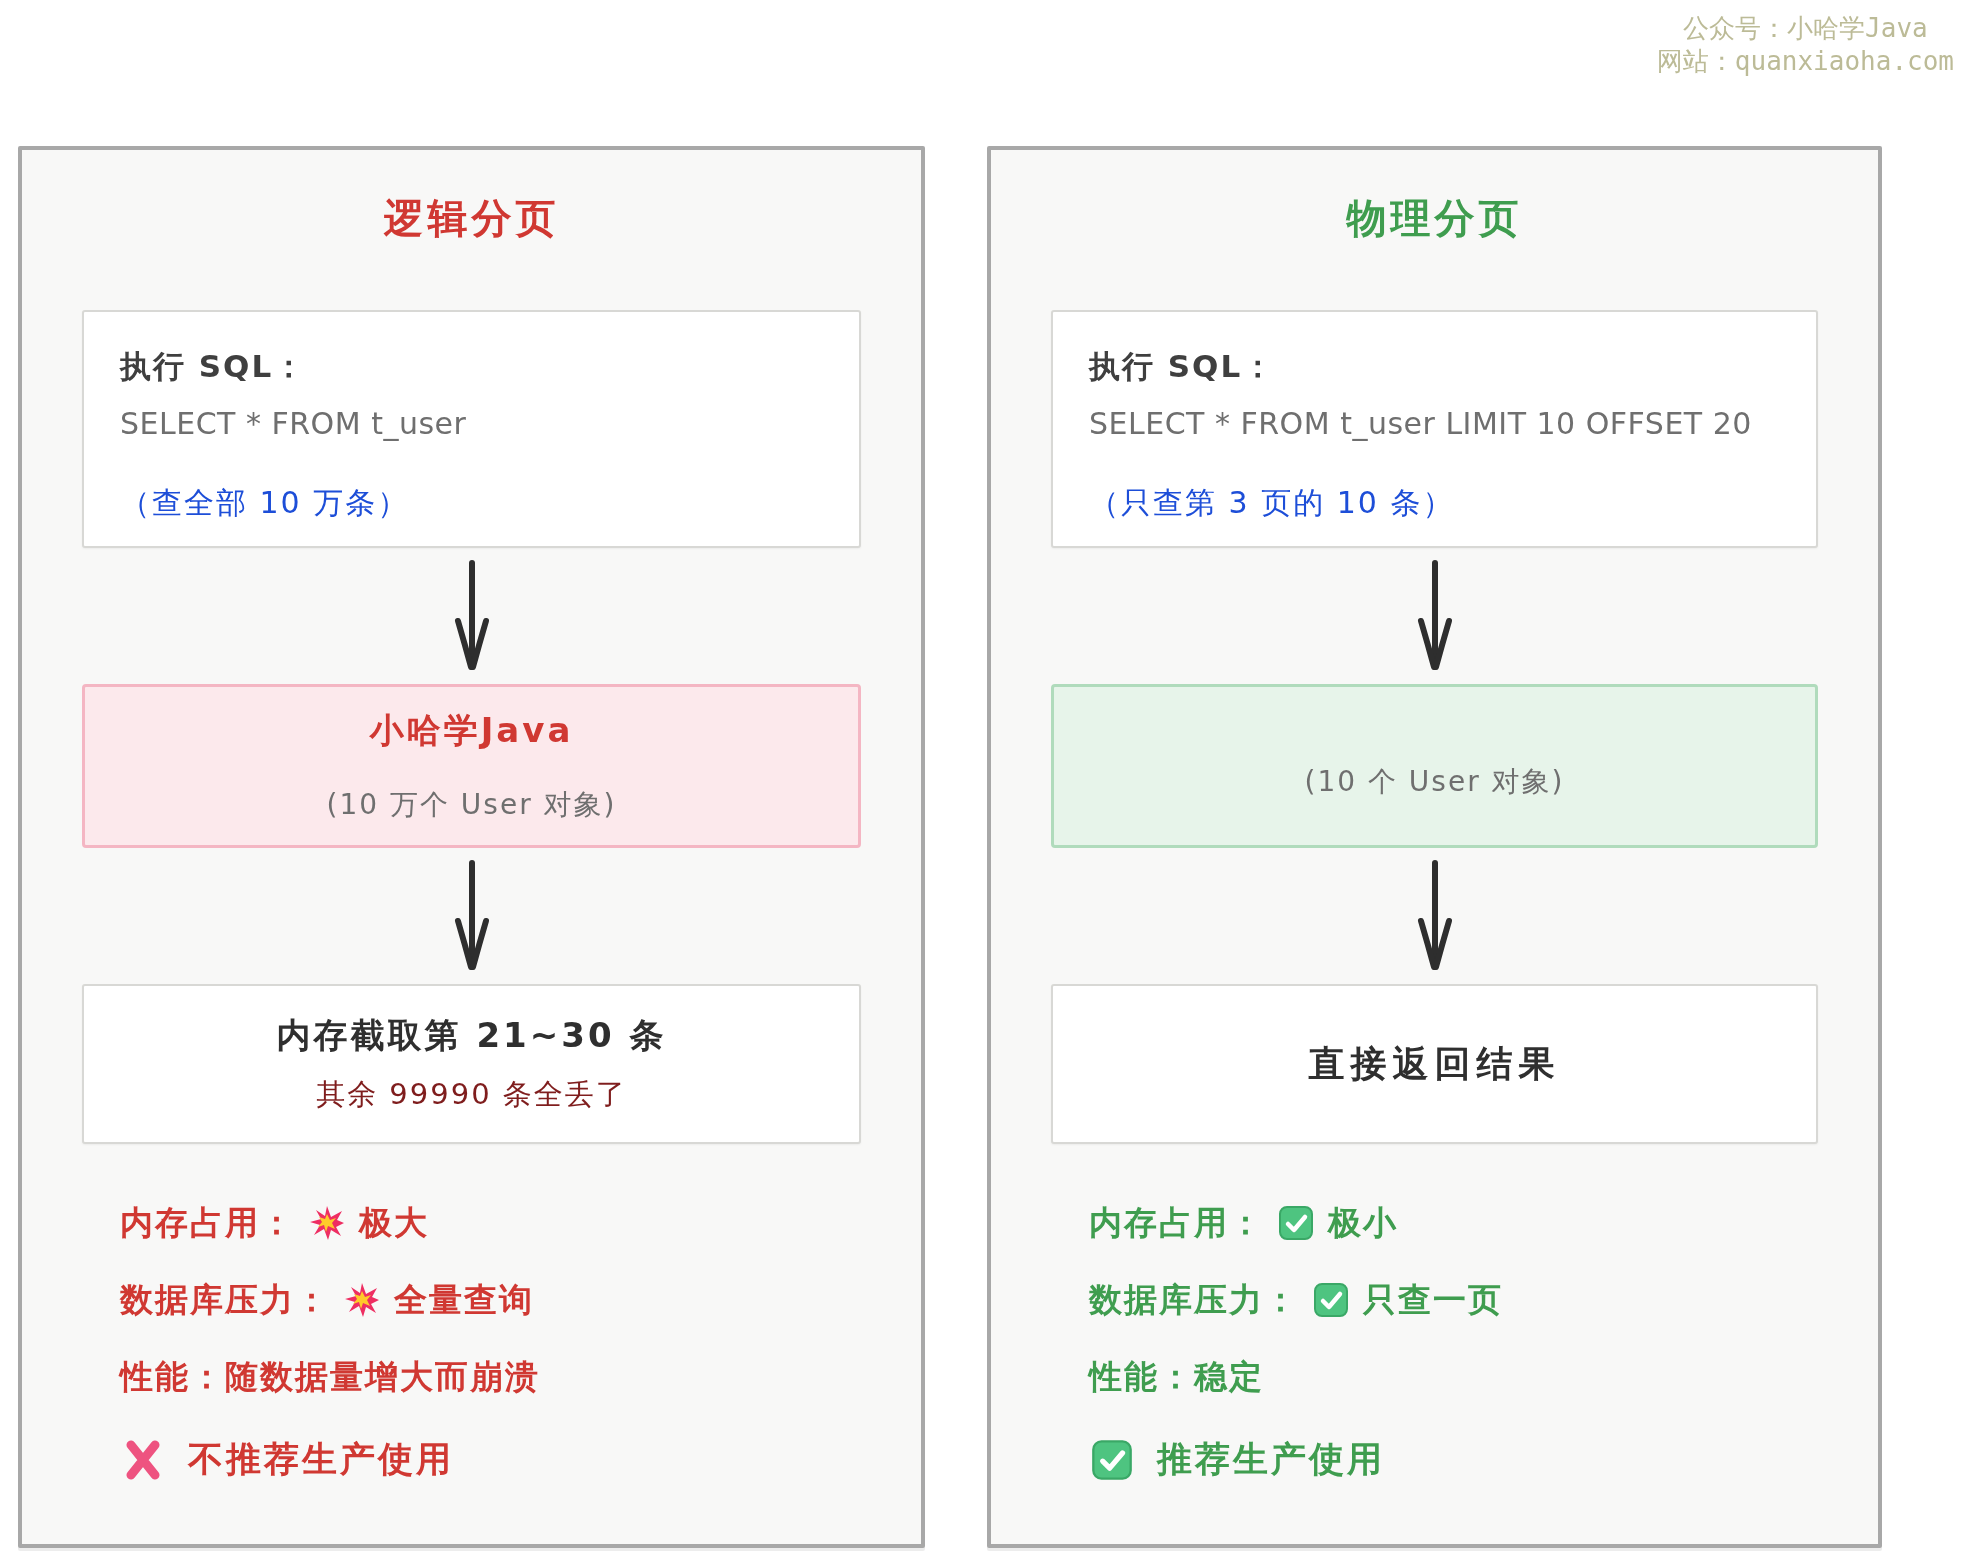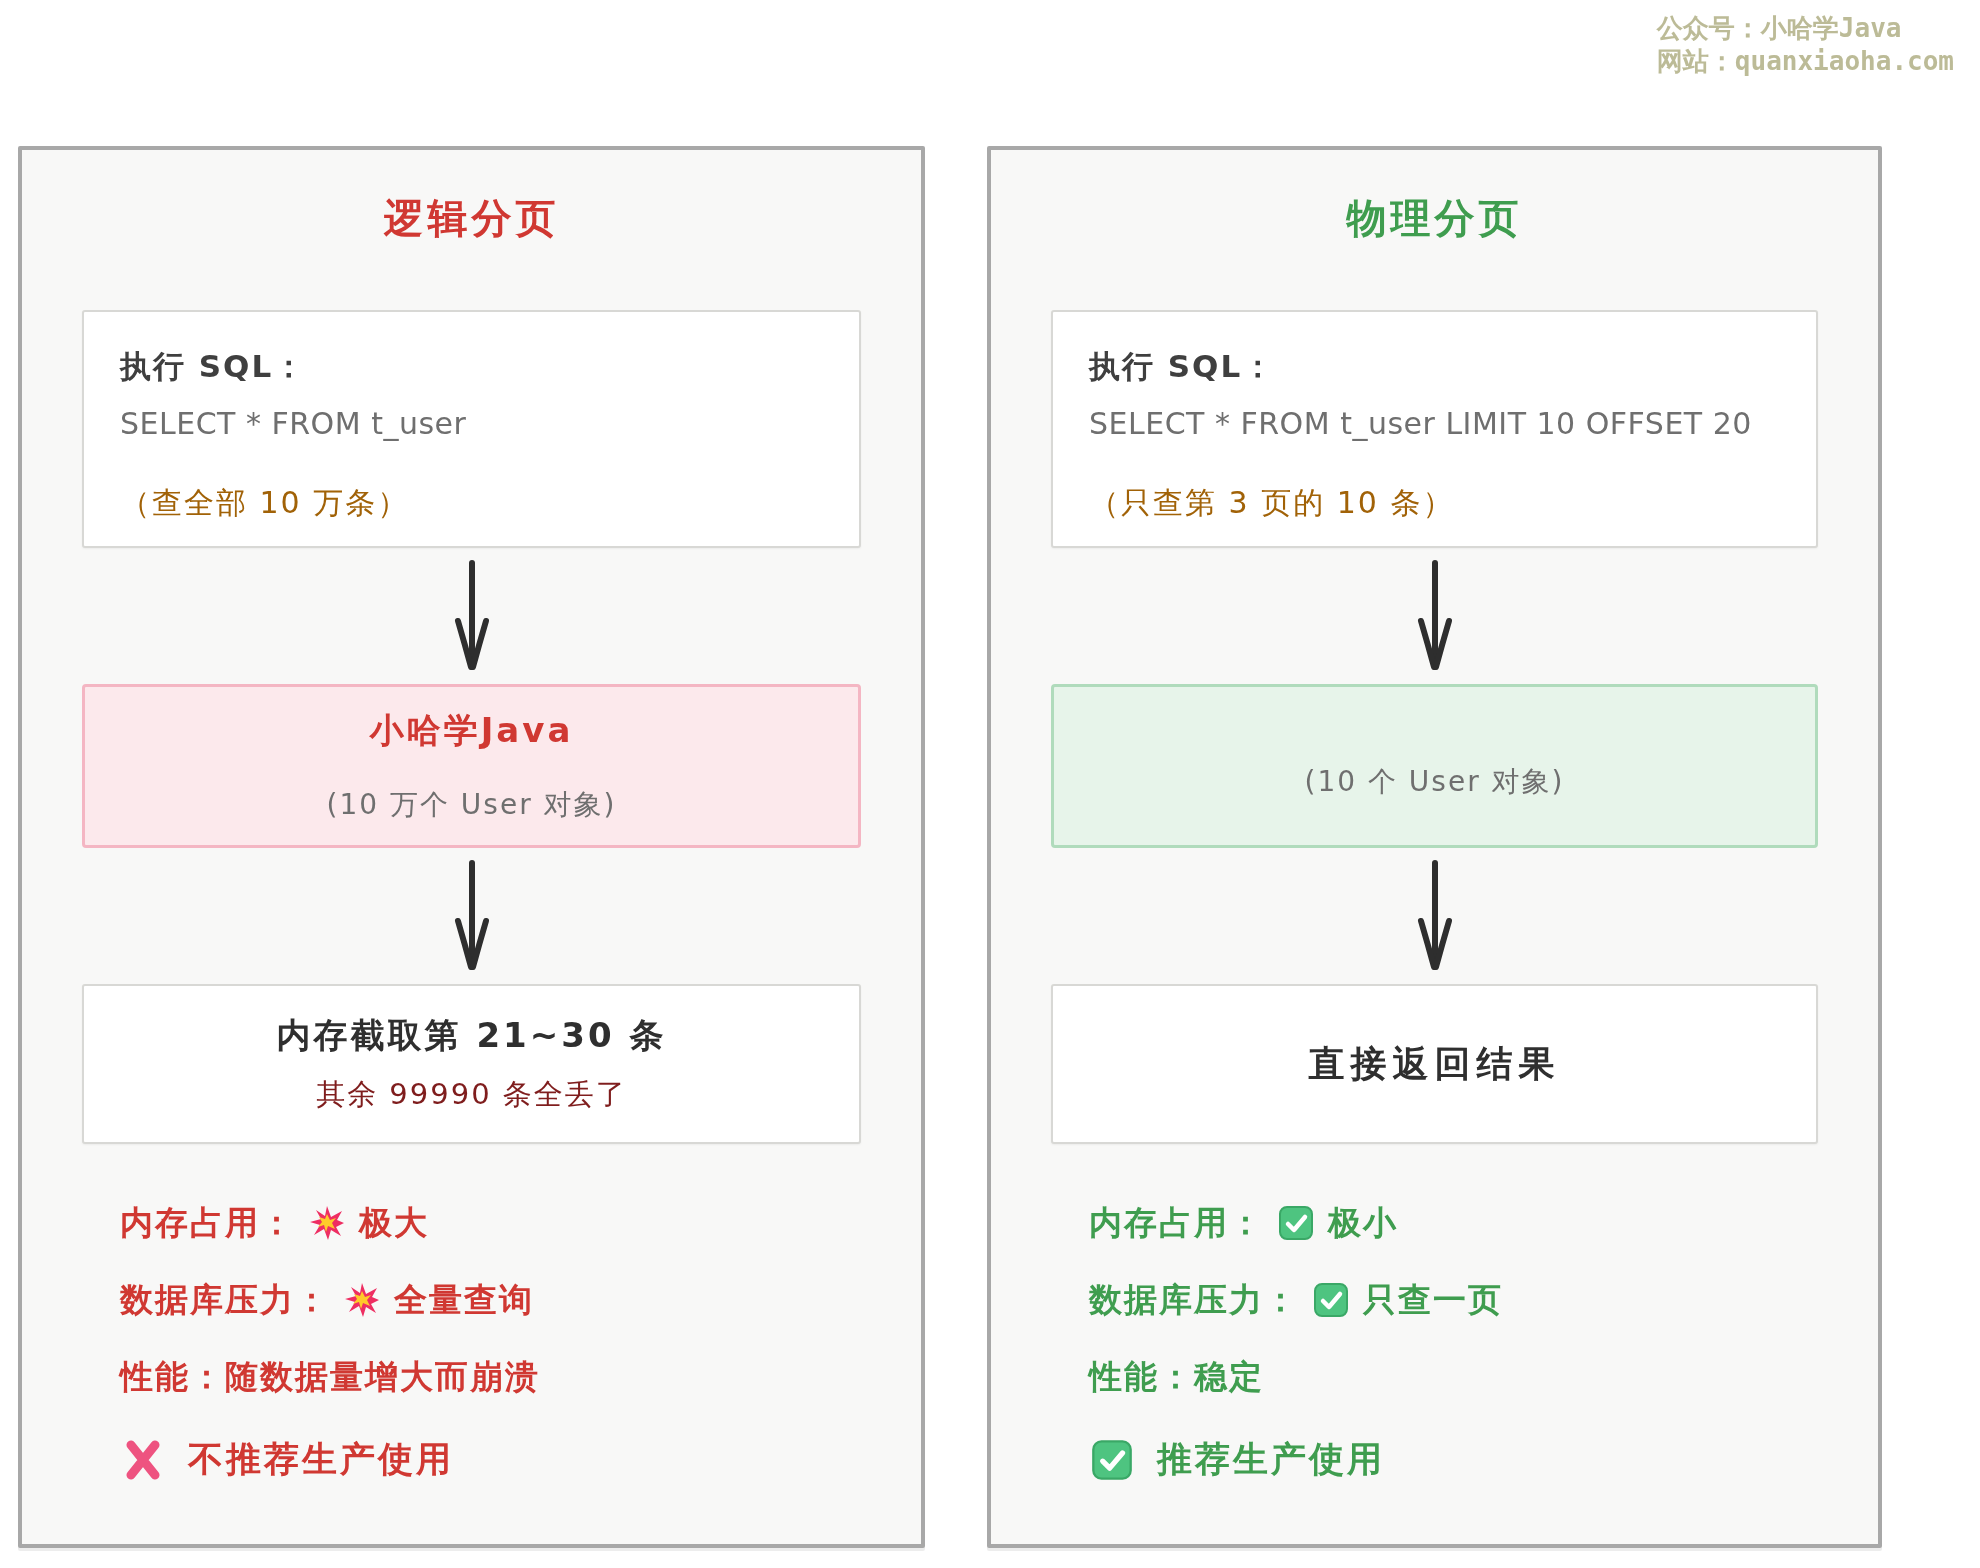--- a/index.html
+++ b/index.html
@@ -14,24 +14,24 @@
     text-align: center;
     padding-top: 16px;
     font-size: 47px;
     font-weight: 700;
     letter-spacing: 3px;
     color: #2a6fd0;
   }
   .watermark {
     position: absolute;
     top: 12px; right: 26px;
-    text-align: left;
+    text-align: center;
     font-family: "DejaVu Sans Mono", "Liberation Mono", monospace;
     font-size: 26px;
-    font-weight: 700;
+    font-weight: 400;
     line-height: 1.25;
     color: #bcbb97;
   }
   .panels {
     display: flex;
     padding-left: 18px;
     gap: 62px;
   }
   .panel {
     width: 907px;
@@ -73,21 +73,21 @@
   }
   .sql-text {
     margin-top: 18px;
     font-size: 30px;
     color: #6f6f6f;
     letter-spacing: 0.5px;
   }
   .sql-note {
     margin-top: 42px;
     font-size: 30px;
-    color: #a16207;
+    color: #1d4ed8;
     letter-spacing: 2px;
   }
   .arrow-wrap {
     height: 136px;
     display: flex;
     align-items: center;
     justify-content: center;
   }
   .tinted {
     height: 164px;

